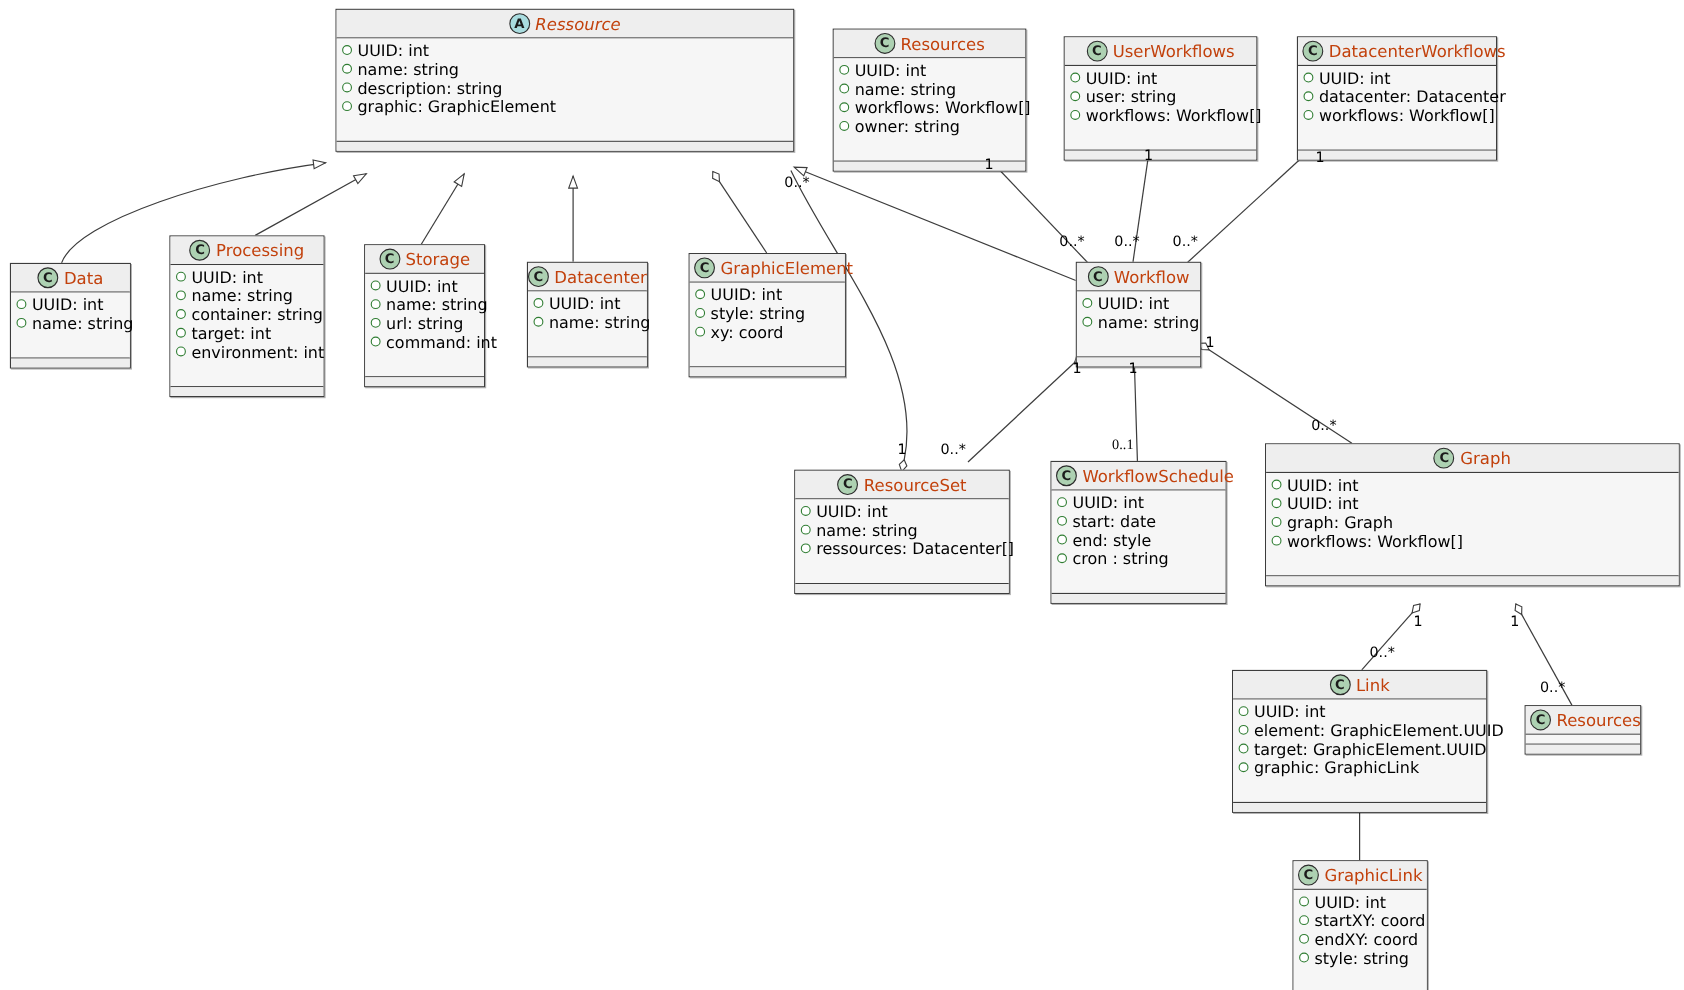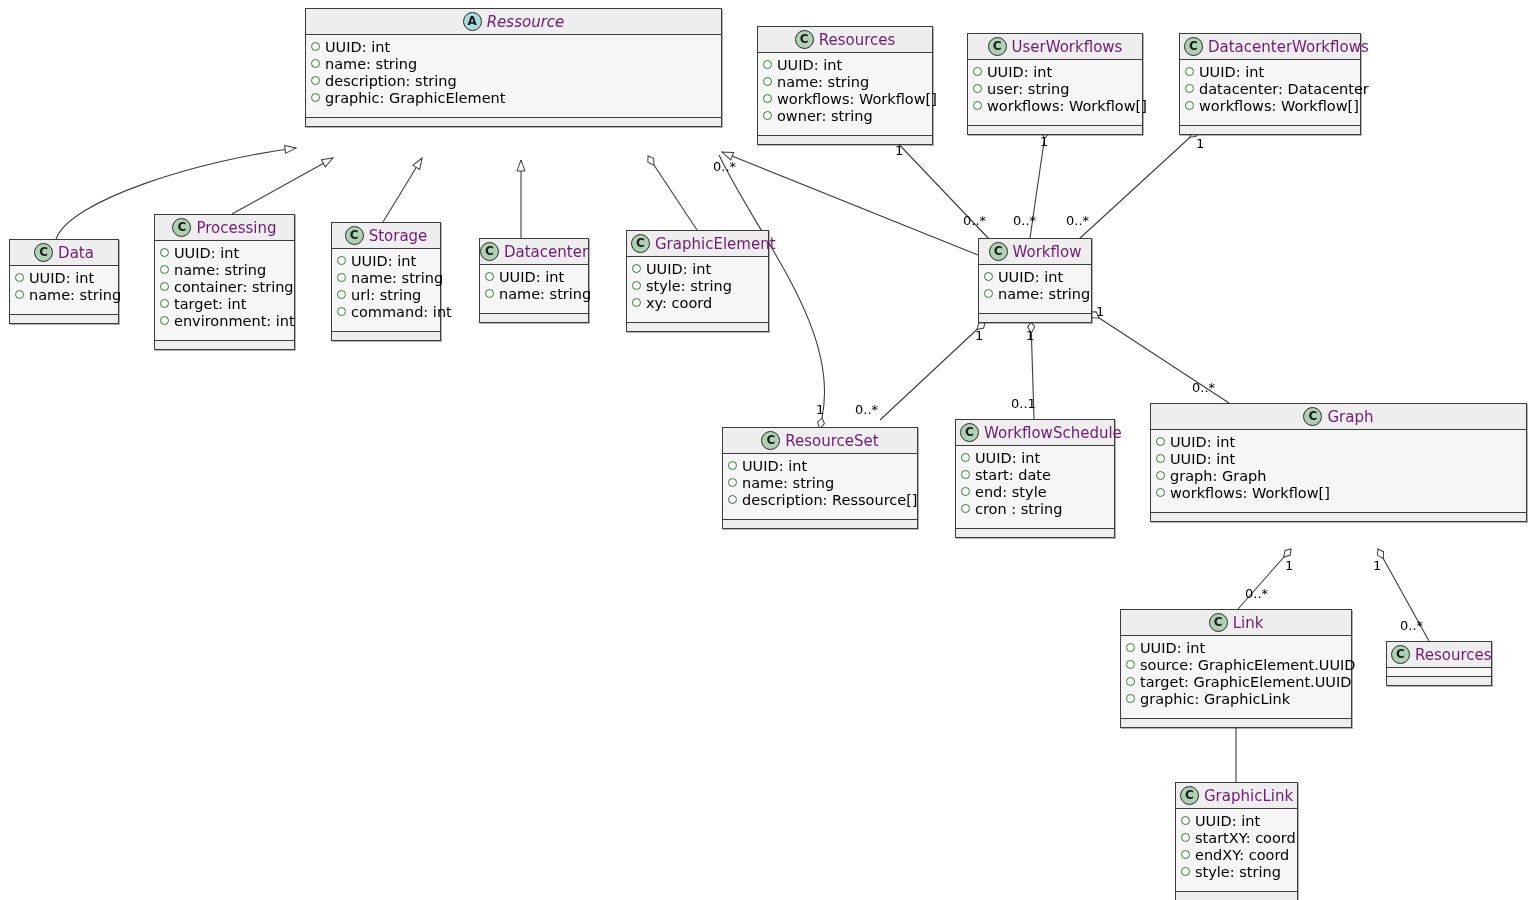--- a/index.html
+++ b/index.html
@@ -66,28 +66,28 @@
     line-height: 17px;
     text-align: center;
     flex: 0 0 auto;
     font-family: "DejaVu Sans", sans-serif;
   }
   .cls-icon.abstract {
     background: #a9dcdf;
   }
   .cls-title {
     font-size: 15px;
-    color: #701a75;
+    color: #c2410c;
   }
   .cls-title.abstract {
     font-style: italic;
   }
   .uml-attrs {
     box-sizing: border-box;
-    padding: 4px 7px 10px 5px;
+    padding: 4px 7px 21px 5px;
     background: #f6f6f6;
     border-bottom: 1px solid #3c3c3c;
   }
   .uml-attrs.empty {
     height: 9px;
     padding: 0;
   }
   .attr {
     font-size: 14.5px;
     color: #000000;
@@ -401,21 +401,21 @@
           <div class="attr">
             <span class="attr-mark"></span>
             <span>UUID: int</span>
           </div>
           <div class="attr">
             <span class="attr-mark"></span>
             <span>name: string</span>
           </div>
           <div class="attr">
             <span class="attr-mark"></span>
-            <span>description: Ressource[]</span>
+            <span>ressources: Datacenter[]</span>
           </div>
         </div>
         <div class="uml-footer"></div>
       </div>
       <div class="uml-class" style="left: 955px; top: 419px; width: 160px;">
         <div class="uml-header left">
           <span class="cls-icon">C</span>
           <span class="cls-title">WorkflowSchedule</span>
         </div>
         <div class="uml-attrs">
@@ -468,21 +468,21 @@
           <span class="cls-icon">C</span>
           <span class="cls-title">Link</span>
         </div>
         <div class="uml-attrs">
           <div class="attr">
             <span class="attr-mark"></span>
             <span>UUID: int</span>
           </div>
           <div class="attr">
             <span class="attr-mark"></span>
-            <span>source: GraphicElement.UUID</span>
+            <span>element: GraphicElement.UUID</span>
           </div>
           <div class="attr">
             <span class="attr-mark"></span>
             <span>target: GraphicElement.UUID</span>
           </div>
           <div class="attr">
             <span class="attr-mark"></span>
             <span>graphic: GraphicLink</span>
           </div>
         </div>
@@ -528,20 +528,20 @@
       <div class="mult" style="left: 1040px; top: 134px;">1</div>
       <div class="mult" style="left: 1196px; top: 136px;">1</div>
       <div class="mult" style="left: 963px; top: 213px;">0..*</div>
       <div class="mult" style="left: 1013px; top: 213px;">0..*</div>
       <div class="mult" style="left: 1066px; top: 213px;">0..*</div>
       <div class="mult" style="left: 975px; top: 328px;">1</div>
       <div class="mult" style="left: 1026px; top: 328px;">1</div>
       <div class="mult" style="left: 1096px; top: 304px;">1</div>
       <div class="mult" style="left: 816px; top: 402px;">1</div>
       <div class="mult" style="left: 855px; top: 402px;">0..*</div>
-      <div class="mult" style="left: 1011px; top: 396px;">0..1</div>
+      <div class="mult" style="left: 1011px; top: 396px; font-family: Liberation Serif, serif;">0..1</div>
       <div class="mult" style="left: 1192px; top: 380px;">0..*</div>
       <div class="mult" style="left: 1285px; top: 558px;">1</div>
       <div class="mult" style="left: 1373px; top: 558px;">1</div>
       <div class="mult" style="left: 1245px; top: 586px;">0..*</div>
       <div class="mult" style="left: 1400px; top: 618px;">0..*</div>
     </div>
 </div>
 
 </body></html>

